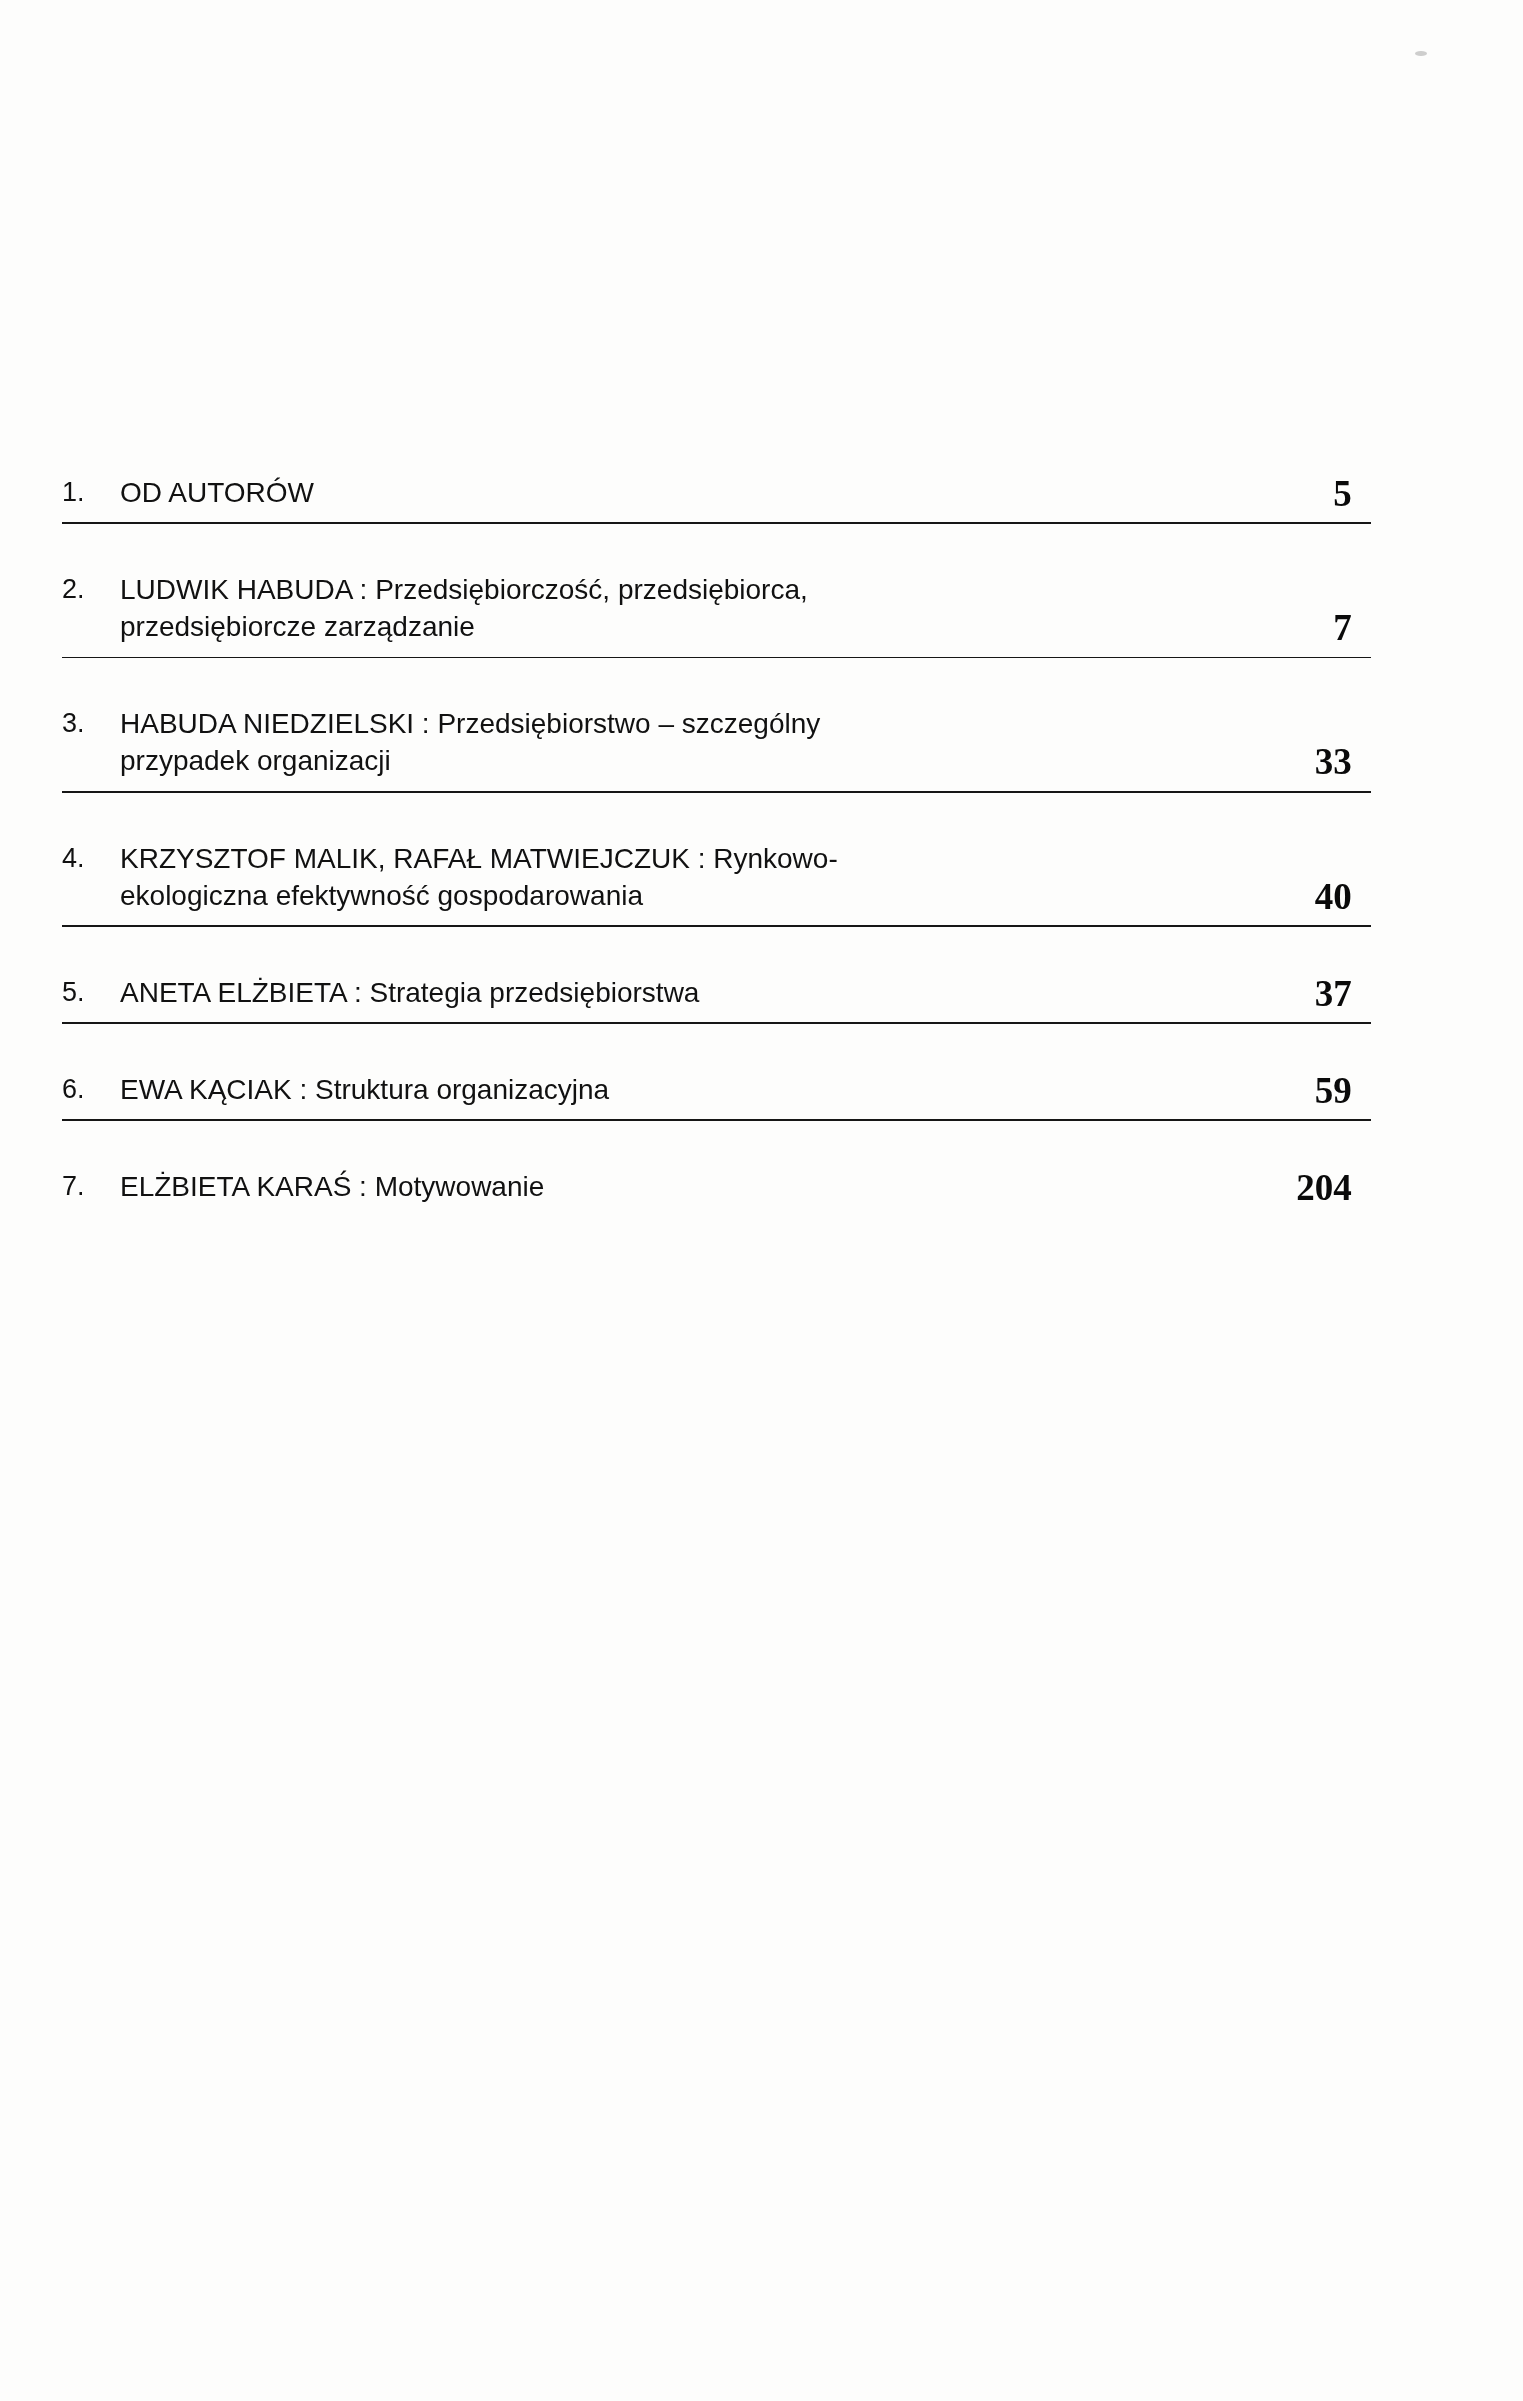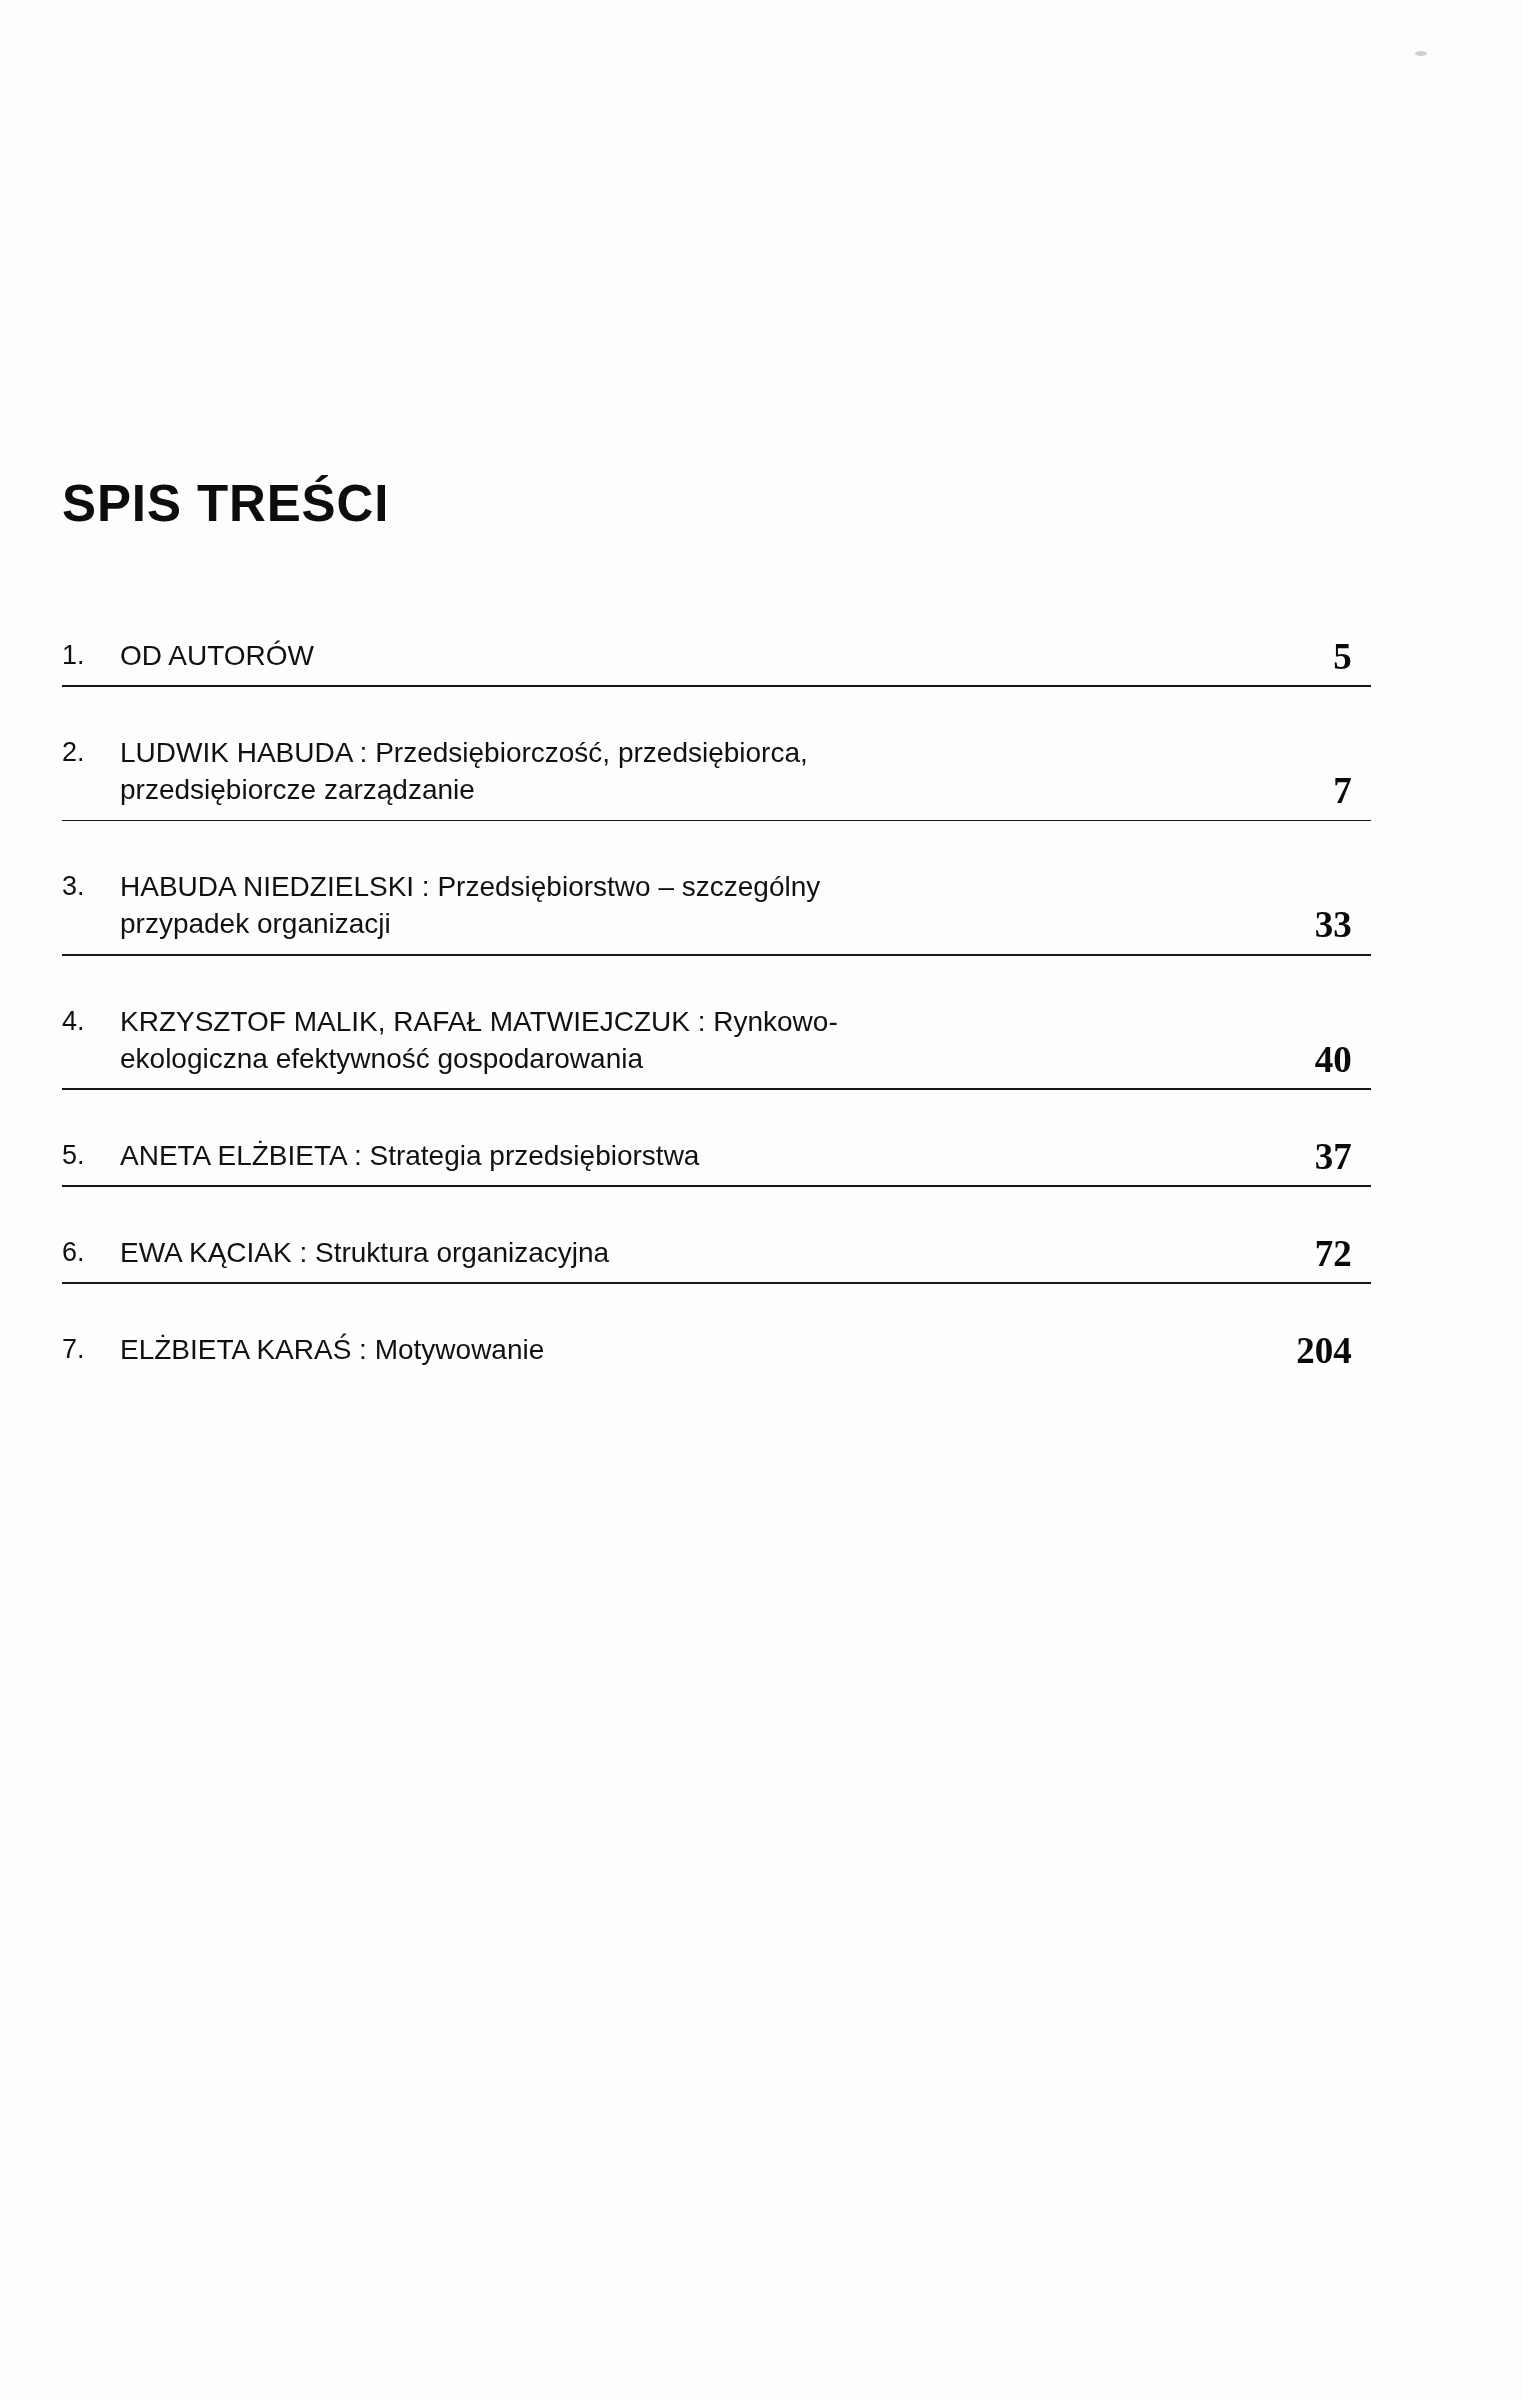--- a/index.html
+++ b/index.html
@@ -79,21 +79,20 @@
     border-radius: 50%;
     opacity: 0.7;
   }
 </style>
 </head>
 <body>
 
 <div class="scan-page">
   <div class="speck"></div>
 
-  <h1 class="doc-title">SPIS TREŚCI</h1>
 
   <div class="toc-list">
 
     <div class="toc-entry">
       <div class="entry-body">
         <span class="entry-num">1.</span>
         <span class="entry-text">OD AUTORÓW</span>
         <span class="entry-page">5</span>
       </div>
       <div class="entry-rule"></div>
@@ -135,21 +134,21 @@
         <span class="entry-text">ANETA ELŻBIETA : Strategia przedsiębiorstwa</span>
         <span class="entry-page">37</span>
       </div>
       <div class="entry-rule"></div>
     </div>
 
     <div class="toc-entry">
       <div class="entry-body">
         <span class="entry-num">6.</span>
         <span class="entry-text">EWA KĄCIAK : Struktura organizacyjna</span>
-        <span class="entry-page">72</span>
+        <span class="entry-page">59</span>
       </div>
       <div class="entry-rule"></div>
     </div>
 
     <div class="toc-entry">
       <div class="entry-body">
         <span class="entry-num">7.</span>
         <span class="entry-text">ELŻBIETA KARAŚ : Motywowanie</span>
         <span class="entry-page">204</span>
       </div>

